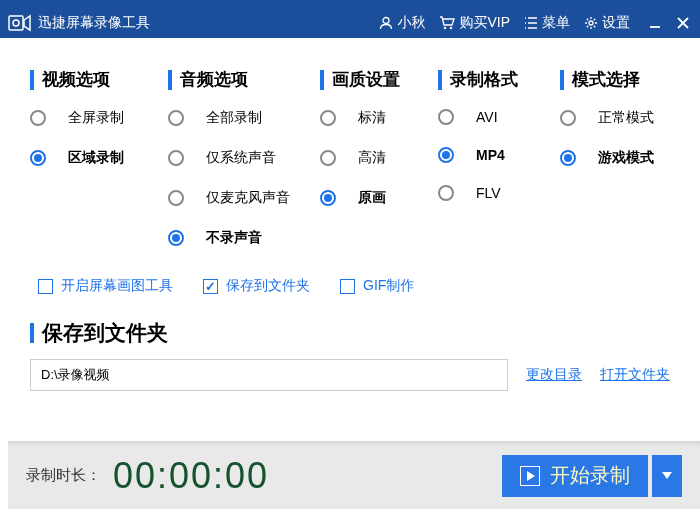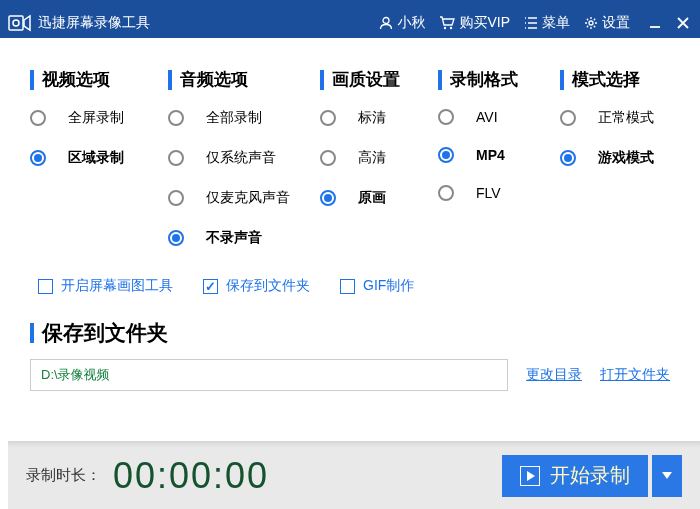--- a/index.html
+++ b/index.html
@@ -27,21 +27,21 @@
   .radio.sel { border-color: #1e73e8; }
   .radio.sel::after { content: ""; width: 8px; height: 8px; background: #1e73e8; border-radius: 50%; }
   .opt.sel .opt-label { font-weight: 700; }
   .checks { display: flex; gap: 30px; margin-top: 8px; font-size: 14px; margin-left: 8px; }
   .chk { display: flex; align-items: center; gap: 8px; cursor: pointer; color: #1e73e8; }
   .chk .box { width: 15px; height: 15px; border: 1.5px solid #1e73e8; display: inline-flex; align-items: center; justify-content: center; }
   .chk .box.checked::after { content: "✓"; color: #1e73e8; font-size: 13px; line-height: 1; font-weight: bold; }
   .save-head { display: flex; align-items: center; gap: 8px; font-size: 21px; font-weight: 700; margin: 24px 0 12px 0; }
   .save-head .bar { width: 4px; height: 20px; background: #1e73e8; }
   .save-row { display: flex; align-items: center; gap: 18px; }
-  .path-input { flex: 1; height: 32px; border: 1px solid #ccc; padding: 0 10px; font-size: 13px; color: #15803d; }
+  .path-input { flex: 1; height: 32px; border: 1px solid #ccc; padding: 0 10px; font-size: 13px; color: #000000; }
   .save-row a { color: #1e73e8; text-decoration: underline; font-size: 14px; cursor: pointer; }
   .bottombar {
     position: absolute; left: 8px; right: 0; bottom: 0; height: 68px;
     background: #e9e9e9; border-top: 1px solid #d6d6d6;
     display: flex; align-items: center; padding: 0 18px;
     box-shadow: inset 0 6px 6px -6px rgba(0,0,0,.15);
   }
   .rec-label { font-size: 15px; color: #333; margin-right: 12px; }
   .rec-time { font-size: 36px; color: #14532d; letter-spacing: 2px; font-weight: 400; }
   .bottombar .spacer { flex: 1; }

